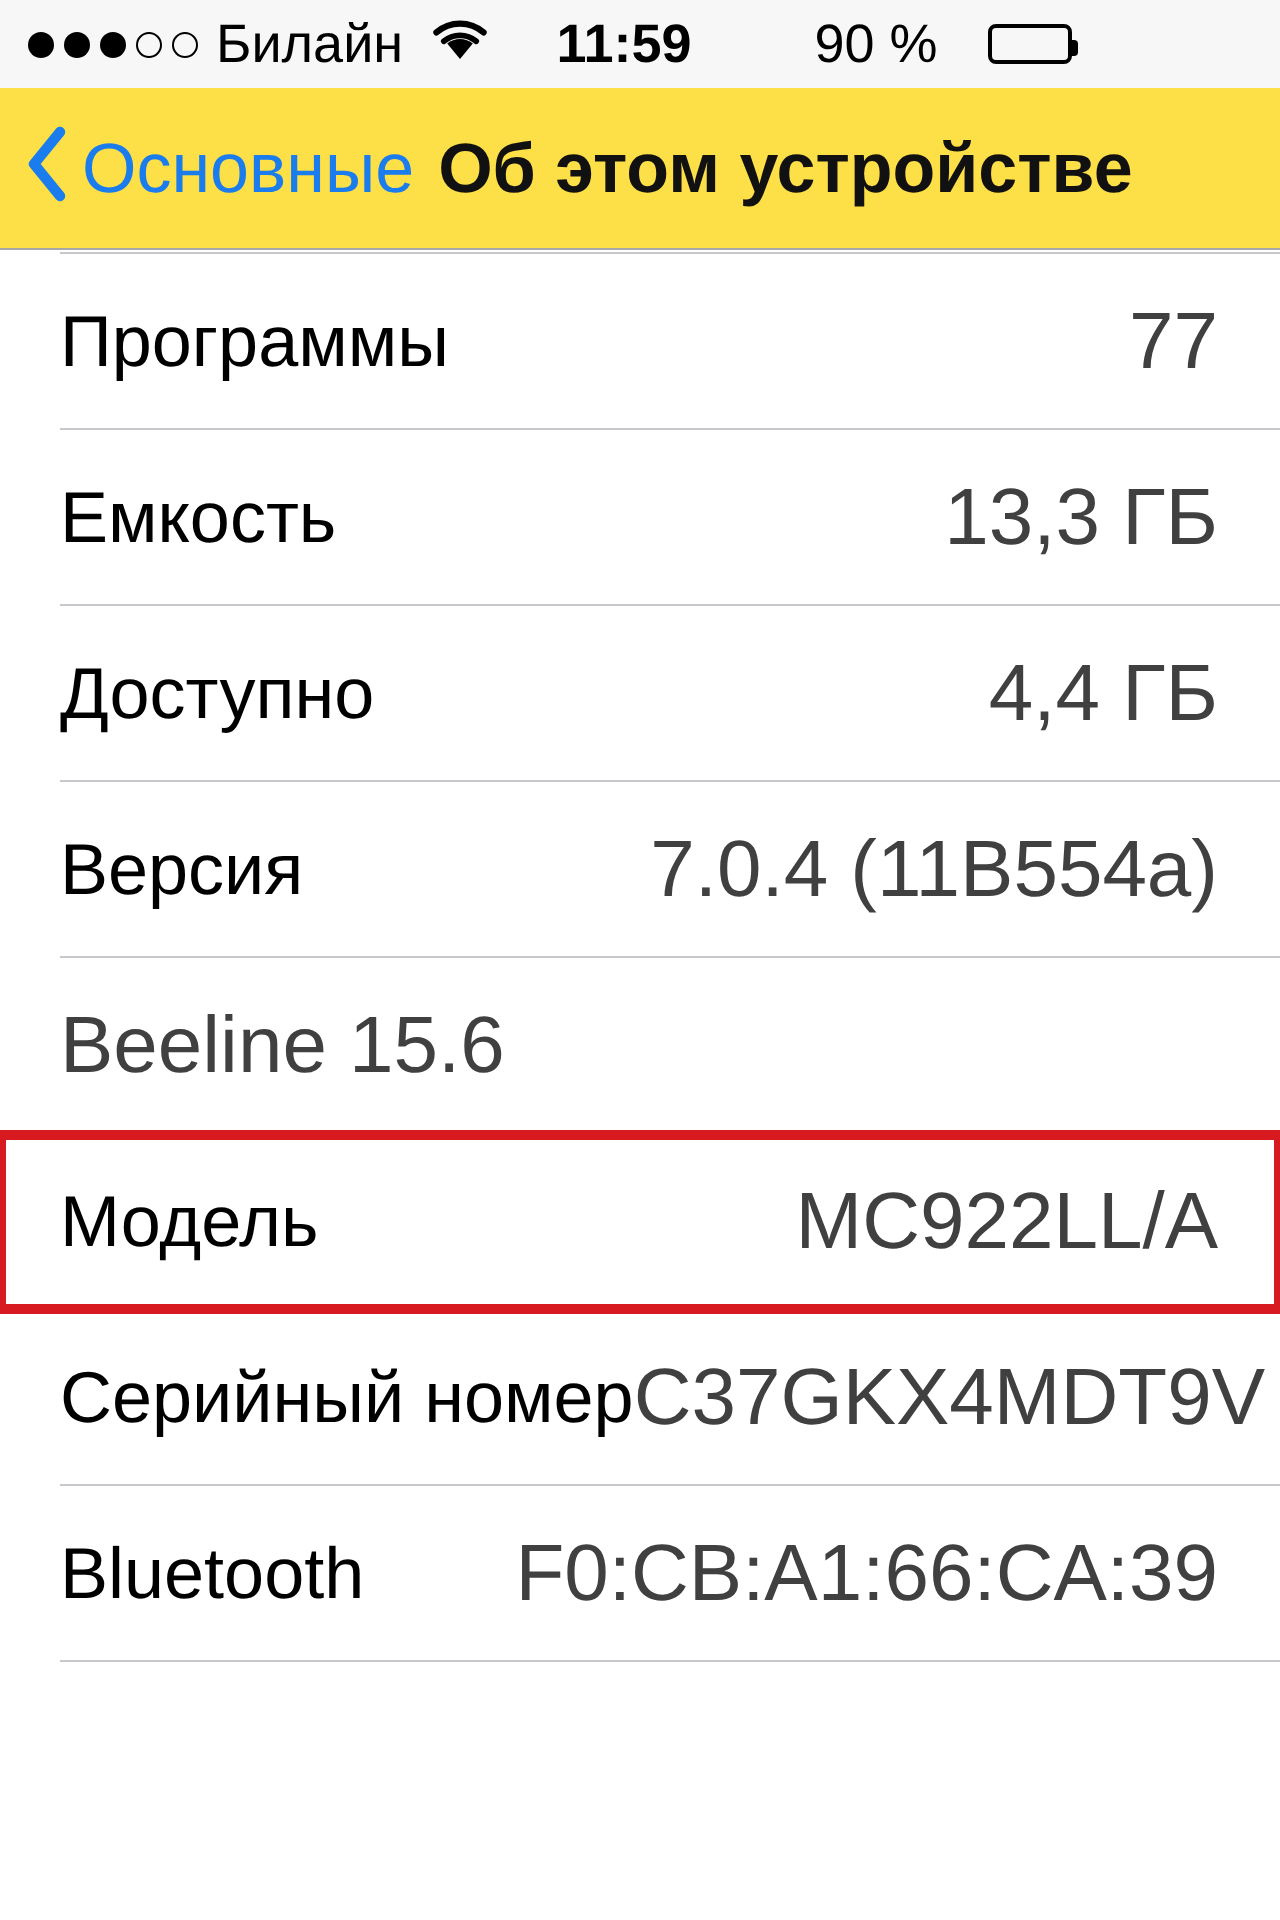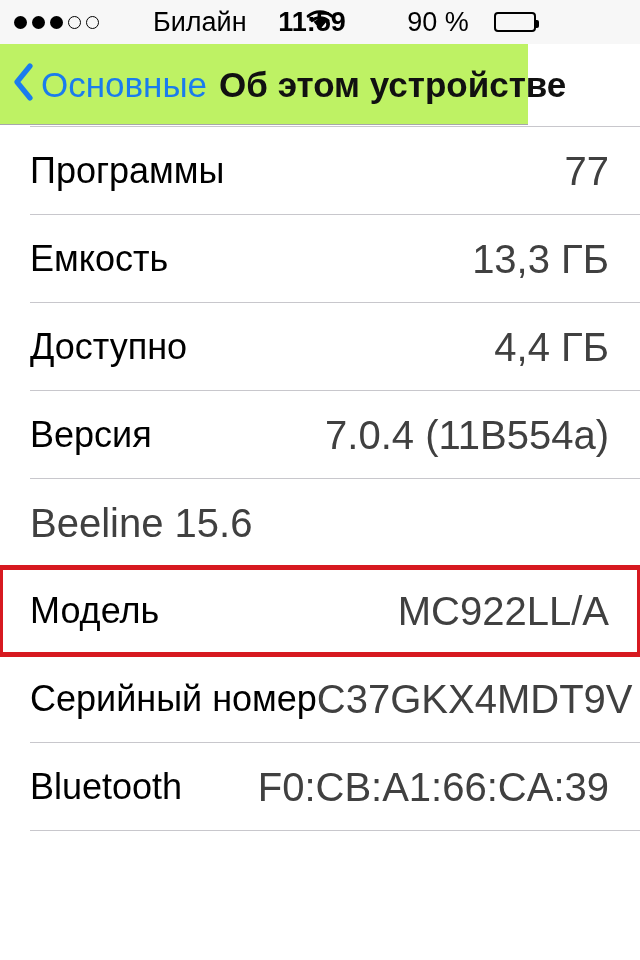--- a/index.html
+++ b/index.html
@@ -26,21 +26,20 @@
     display: flex;
     align-items: center;
     box-sizing: border-box;
     padding: 0 16px 0 14px;
   }
   .status-left {
     display: flex;
     align-items: center;
     flex: 1 1 0;
     min-width: 0;
-    gap: 45px;
   }
   .signal-dots {
     display: flex;
     align-items: center;
     gap: 5px;
     margin-right: 9px;
   }
   .dot {
     width: 13px;
     height: 13px;
@@ -106,23 +105,23 @@
     width: 3px;
     height: 8px;
     background: #000000;
     border-radius: 0 2px 2px 0;
   }
 
   
   .nav-bar {
     position: absolute;
     top: 44px; left: 0;
-    width: 528px;
+    width: 640px;
     height: 81px;
-    background: #bef264;
+    background: #fde047;
     border-bottom: 1px solid #a7a7aa;
     box-sizing: border-box;
     display: flex;
     align-items: center;
   }
   .back-button {
     display: flex;
     align-items: center;
     margin-left: 13px;
     cursor: pointer;

